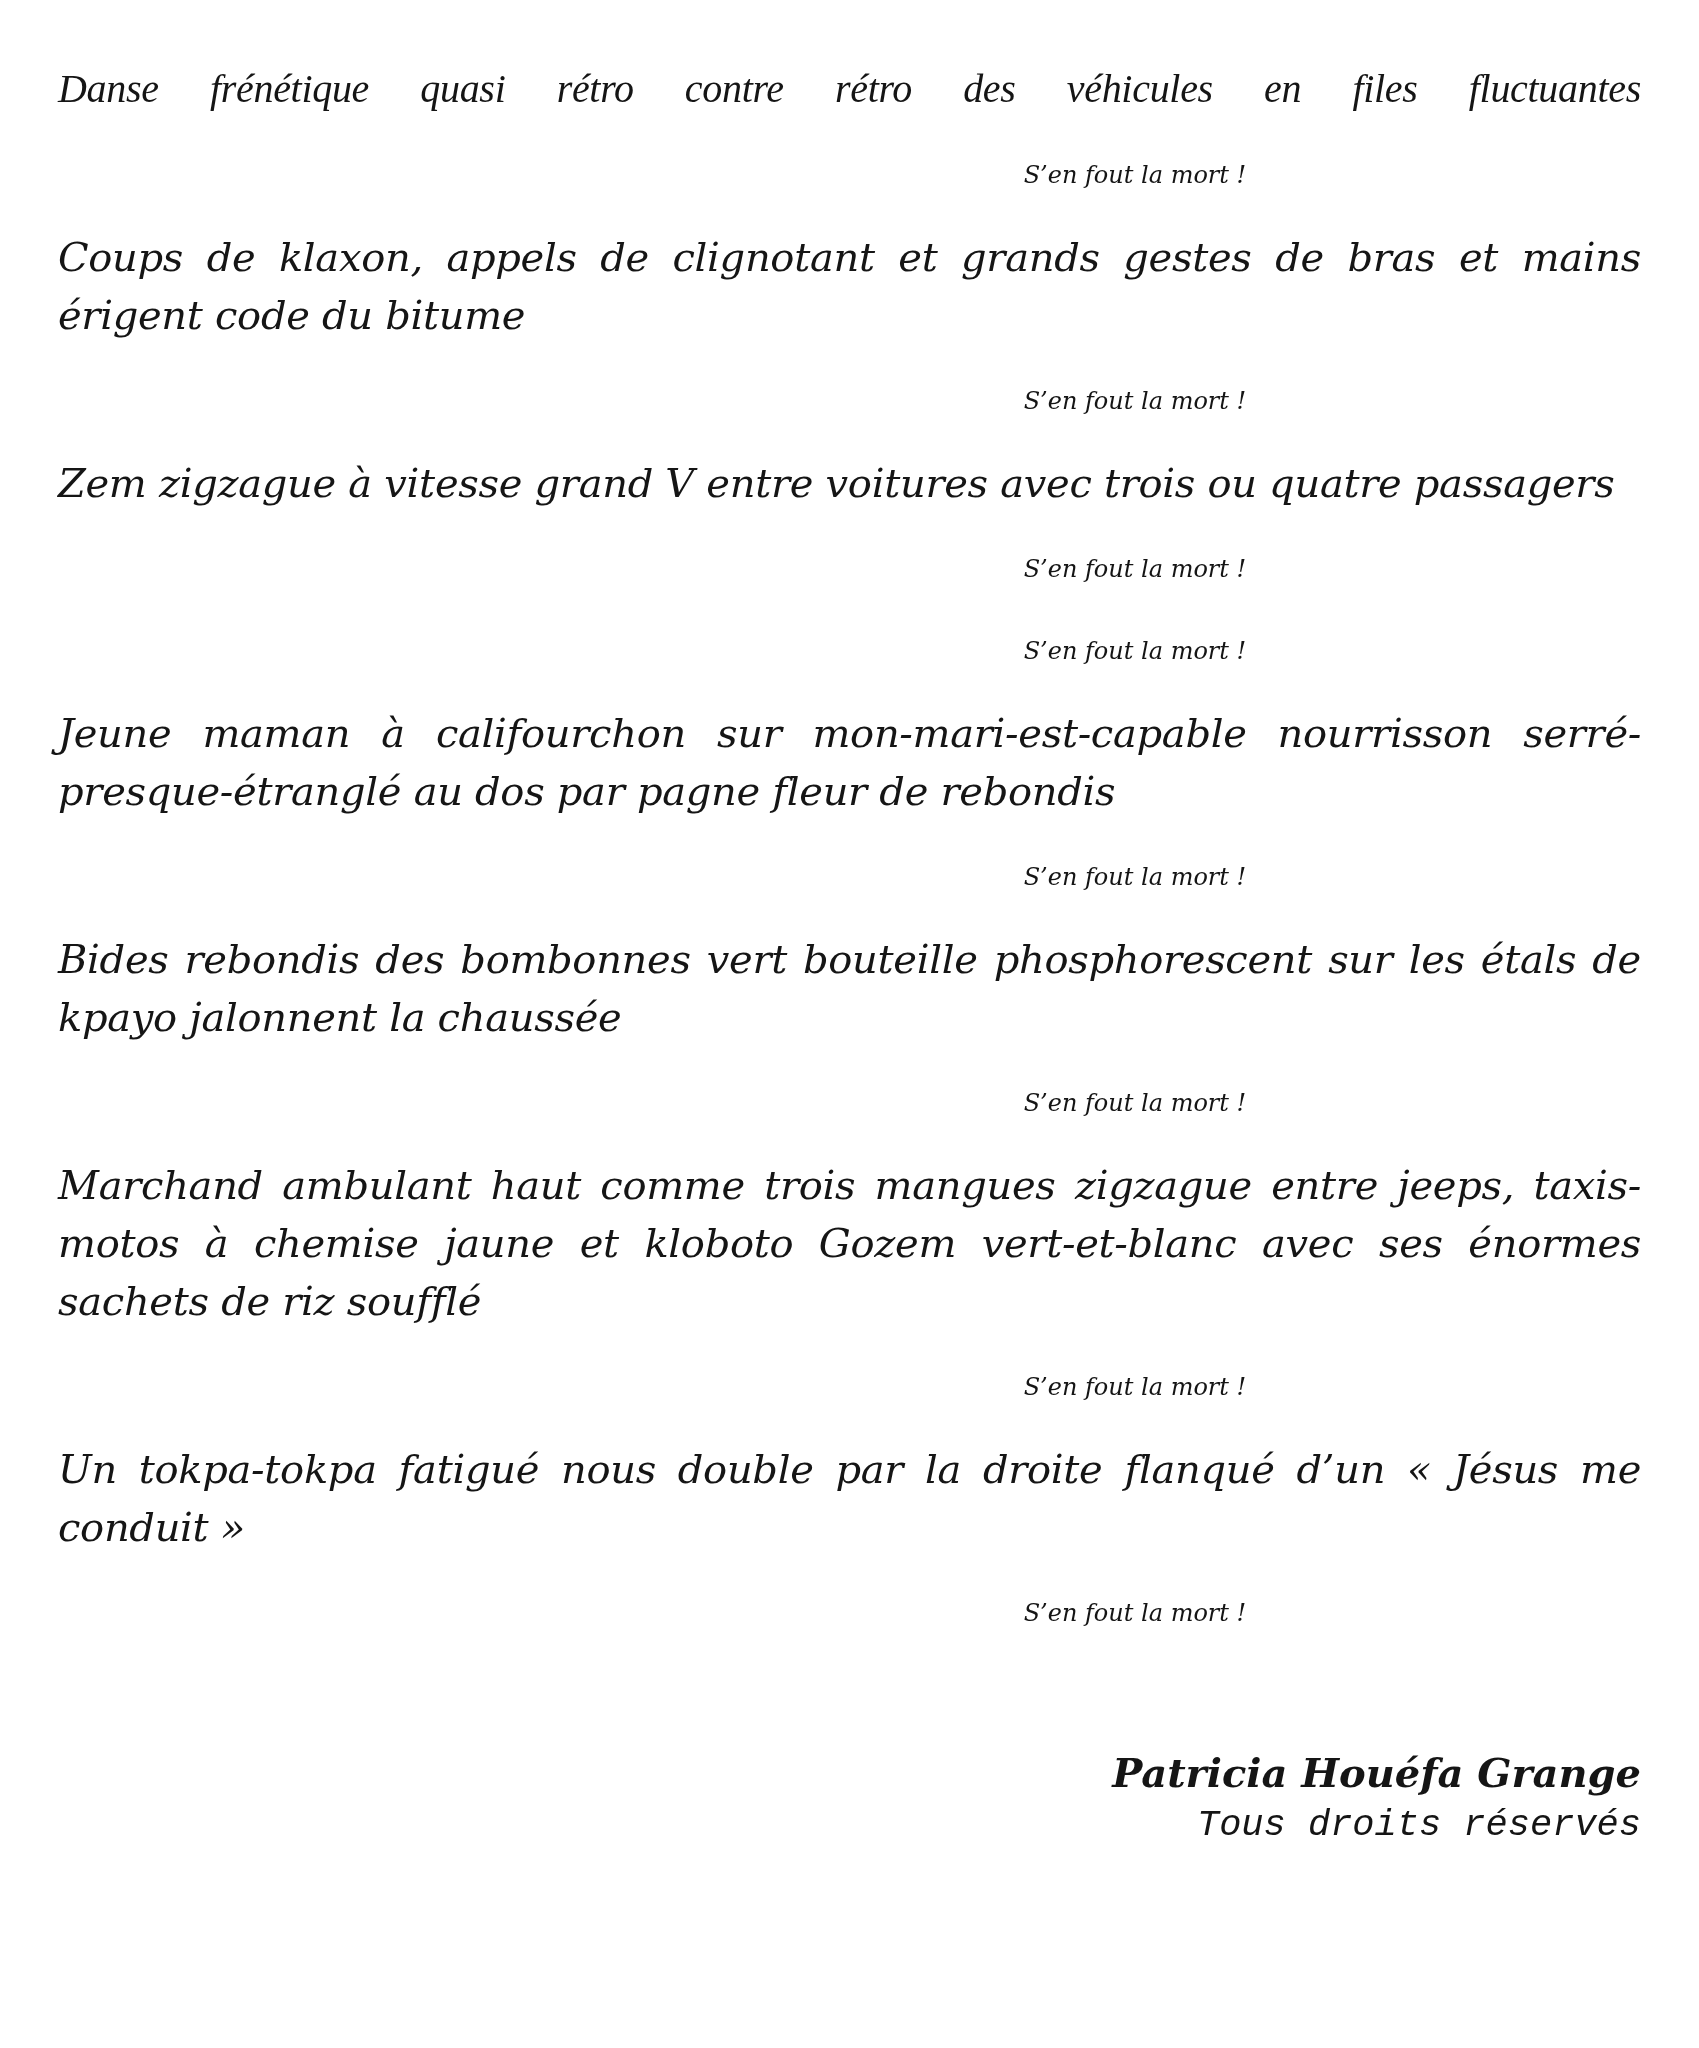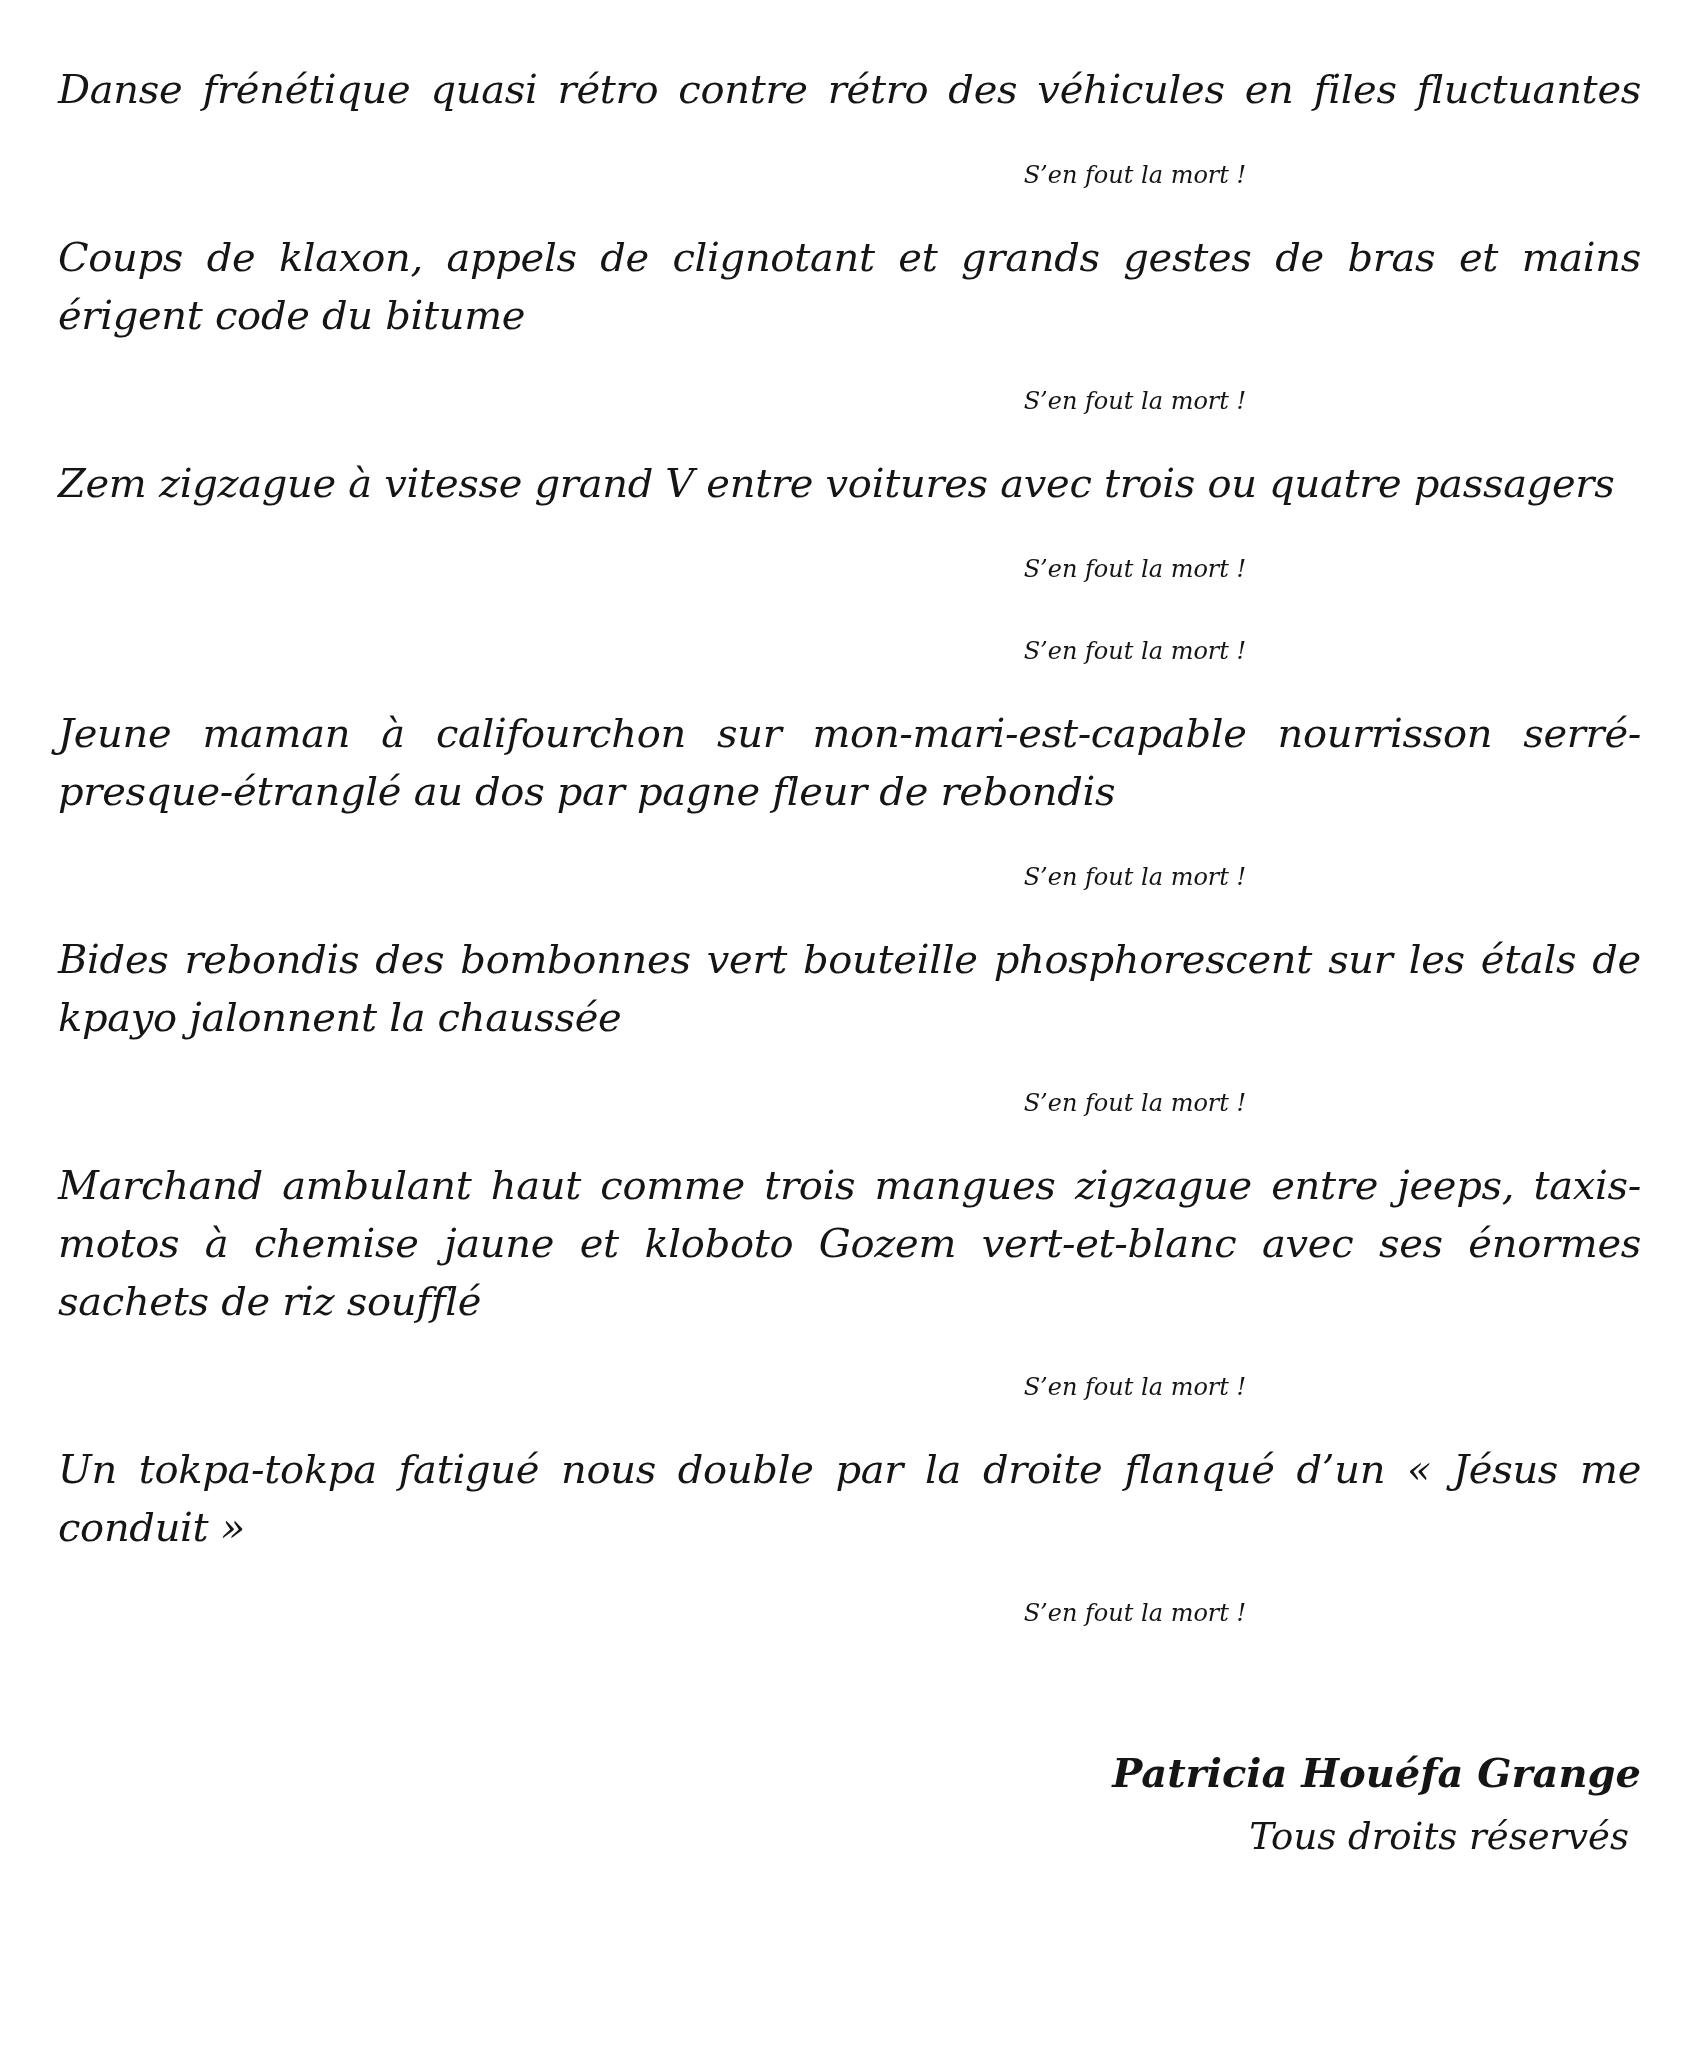--- a/index.html
+++ b/index.html
@@ -21,20 +21,21 @@
   .stanza {
     font-size: 40px;
     line-height: 58px;
     margin: 0 0 28px 0;
     text-align: justify;
     letter-spacing: -0.3px;
   }
   
   .stanza.fill {
     text-align-last: justify;
+    font-family: Liberation Serif, serif;
   }
   .refrain {
     font-size: 24px;
     line-height: 58px;
     margin: 0 0 24px 0;
     padding-left: 61%;
     white-space: nowrap;
   }
   .footer {
     margin-top: 104px;
@@ -42,21 +43,22 @@
   }
   .footer .author {
     font-weight: bold;
     font-size: 40px;
     line-height: 54px;
     margin: 0;
   }
   .footer .rights {
     font-size: 37px;
     line-height: 50px;
-    margin: 12px;
+    margin: 0;
+    font-family: Liberation Mono, monospace;
   }
 </style>
 </head>
 <body>
 
 <div class="page">
 
   <p class="stanza fill">Danse frénétique quasi rétro contre rétro des véhicules en files fluctuantes</p>
   <p class="refrain">S’en fout la mort !</p>
 

